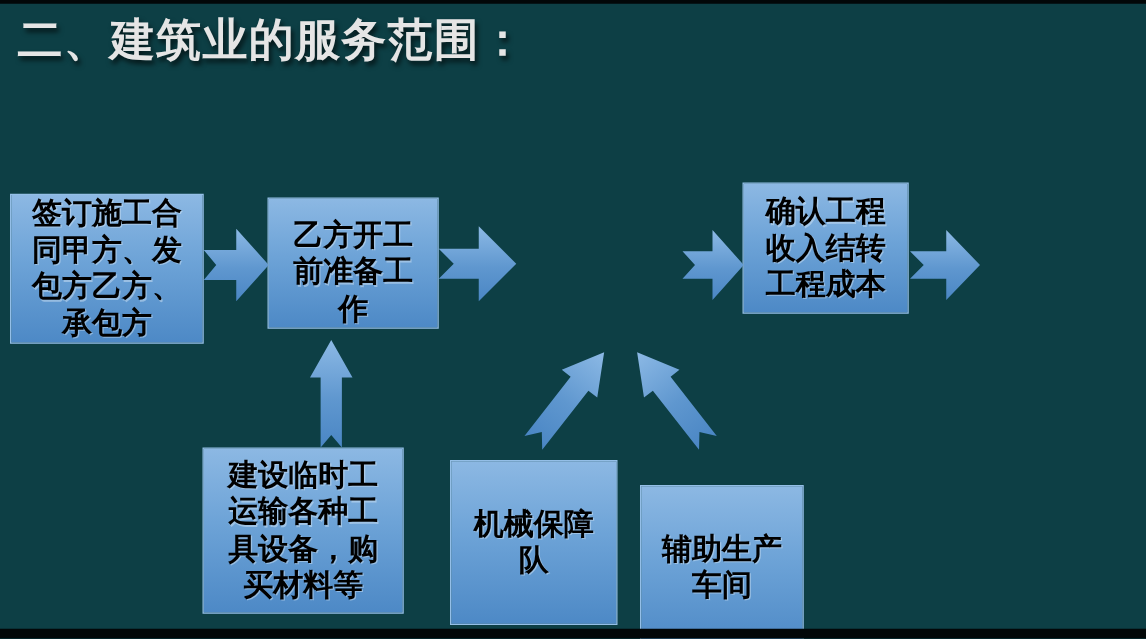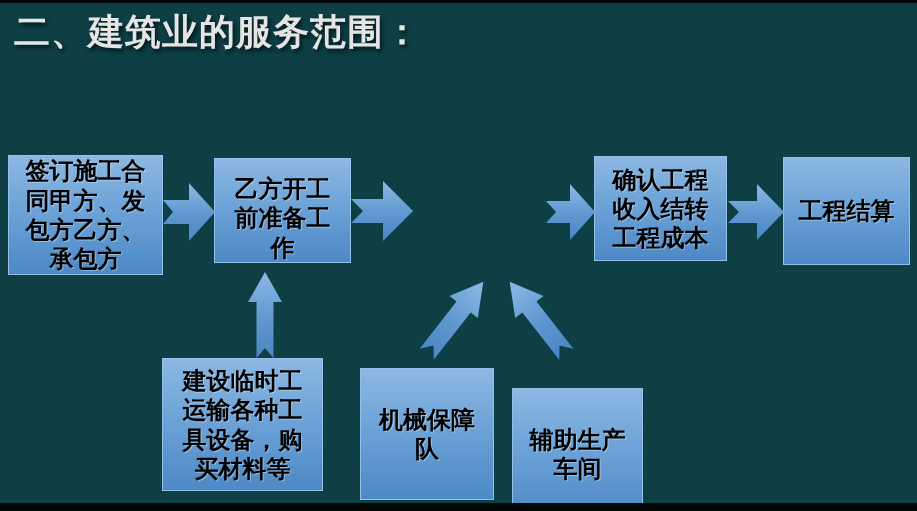--- a/index.html
+++ b/index.html
@@ -26,21 +26,21 @@
     border:1px solid #94bfe7;
     display:flex;align-items:center;justify-content:center;
     text-align:center;color:#000;font-weight:bold;
     font-size:24px;line-height:1.22;
     white-space:pre-line;
     text-shadow:1px 1px 0 rgba(220,235,248,0.45);
   }
   .box1{left:8px;top:155px;width:155px;height:120px;}
   .box2{left:214px;top:158px;width:137px;height:105px;align-items:flex-end;}
   .box3{left:413px;top:158px;width:132px;height:105px;}
-  .box4{left:594px;top:156px;width:133px;height:105px;text-align:center;}
+  .box4{left:594px;top:146px;width:133px;height:105px;text-align:center;}
   .box5{left:783px;top:157px;width:127px;height:108px;}
   .box6{left:162px;top:358px;width:161px;height:133px;text-align:center;}
   .box7{left:360px;top:368px;width:134px;height:132px;}
   .box8{left:512px;top:388px;width:131px;height:132px;}
   .arrow{position:absolute;overflow:visible;}
   .diag-left{transform:rotate(38deg);}
   .diag-right{transform:rotate(-38deg);}
 </style>
 </head>
 <body>
@@ -70,23 +70,20 @@
   </div>
   <div class="fbox box2">
     <span>乙方开工
 前准备工
 作</span>
   </div>
   <div class="fbox box4">
     <span>确认工程
 收入结转
 工程成本</span>
-  </div>
-  <div class="fbox box5">
-    <span>工程结算</span>
   </div>
 
   
   <div class="fbox box6">
     <span>建设临时工
 运输各种工
 具设备，购
 买材料等</span>
   </div>
   <div class="fbox box7">

